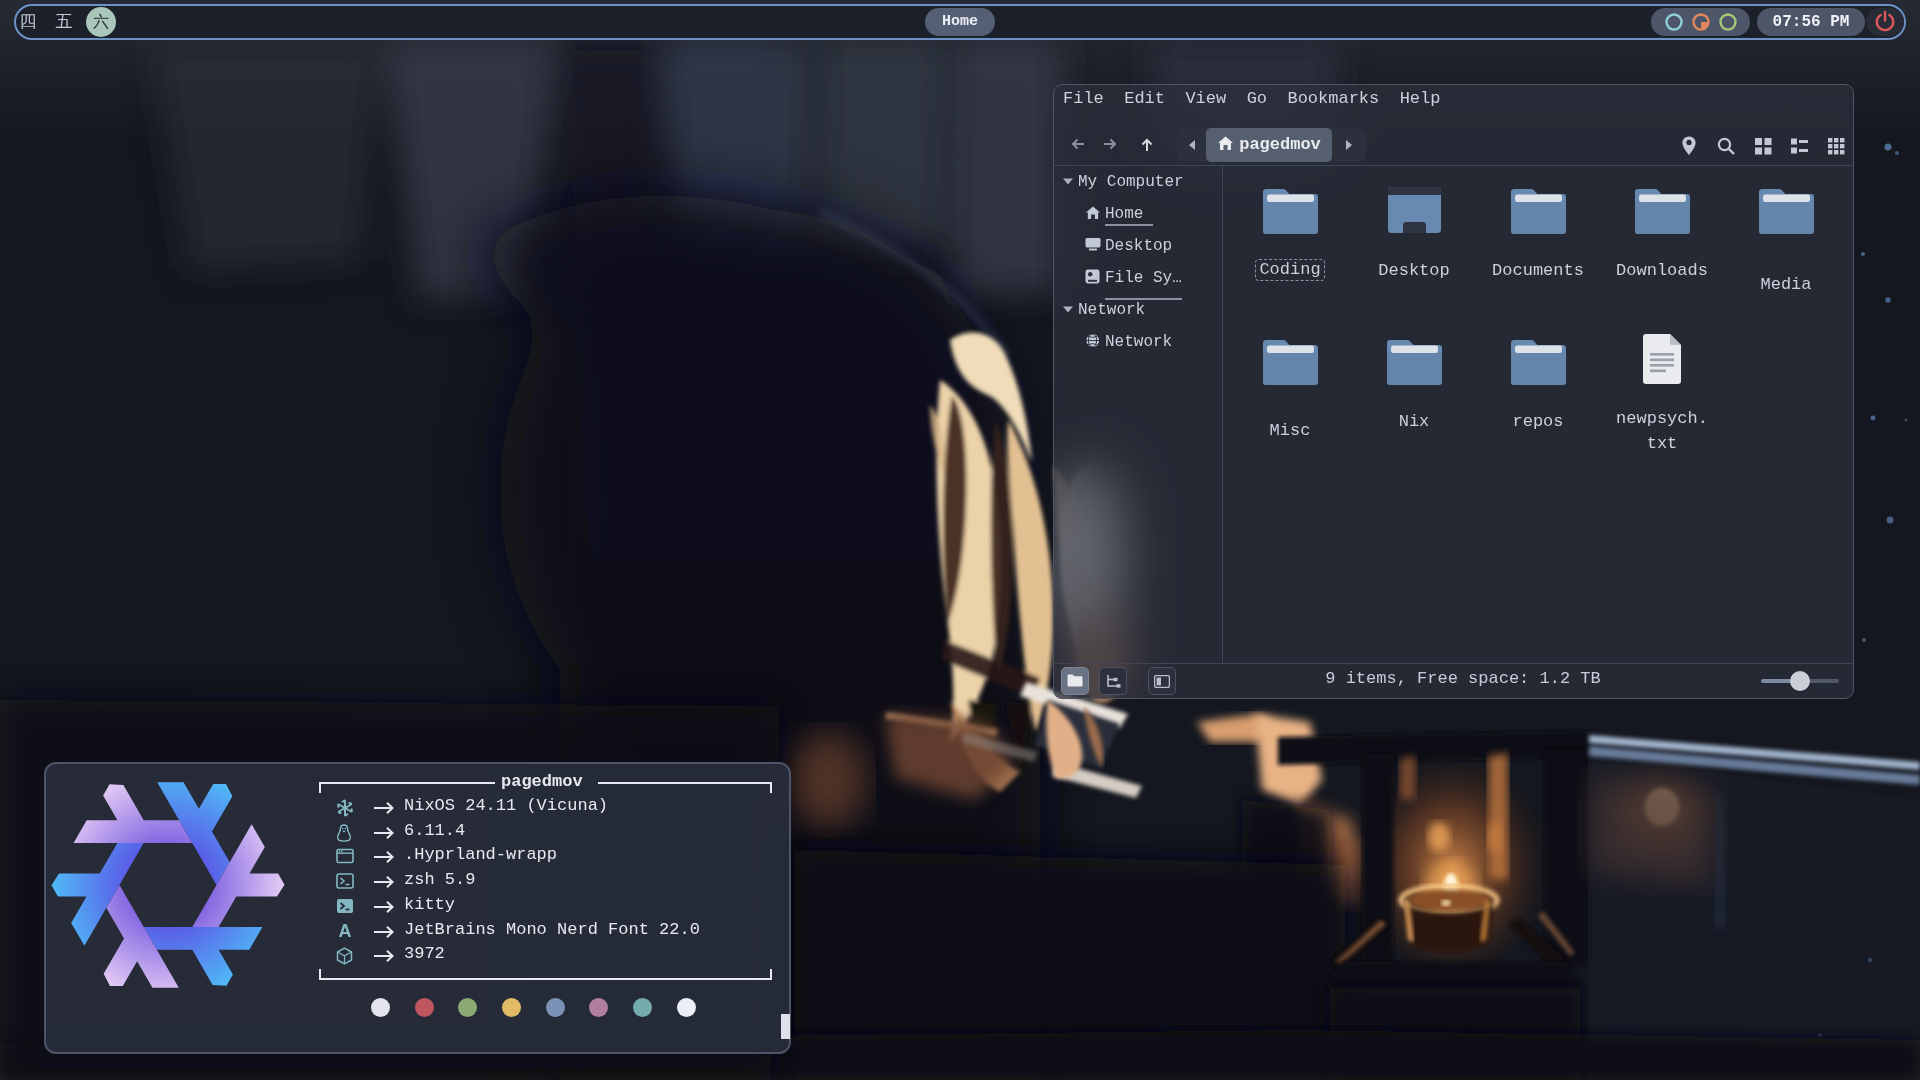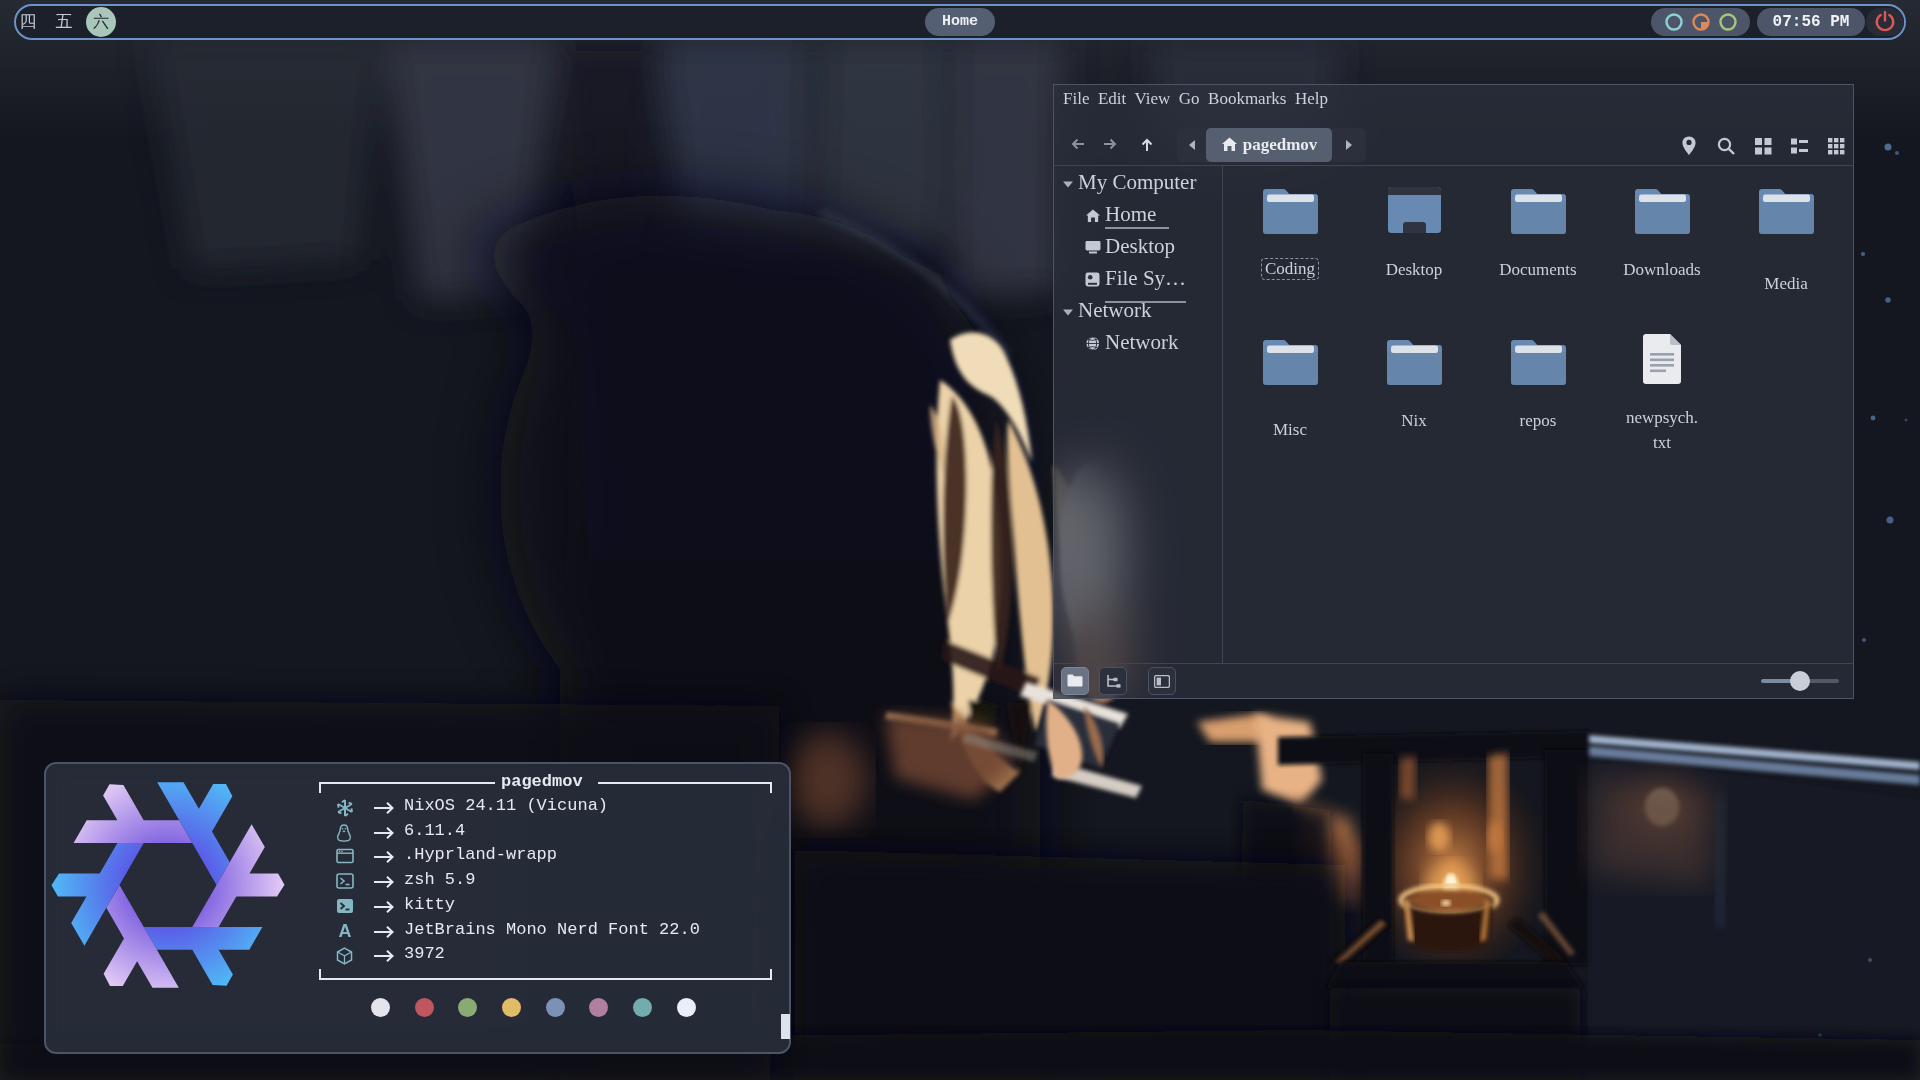--- a/index.html
+++ b/index.html
@@ -10,30 +10,30 @@
 
 #bar{position:absolute;left:14px;top:4px;width:1892px;height:36px;background:#1b202b;border:2px solid #6d92c5;border-radius:19px;}
 .ws{position:absolute;top:0;height:32px;line-height:32px;font-family:"Liberation Sans",sans-serif;font-size:17px;color:#c2c9d4;text-align:center;}
 #wsA{position:absolute;left:70px;top:1px;width:30px;height:30px;border-radius:50%;background:#a9c6ba;color:#252a34;font-size:16px;line-height:30px;text-align:center;font-family:"Liberation Sans",sans-serif;}
 .pill{position:absolute;top:2px;height:28px;background:#4d5668;border-radius:14px;}
 #homep{left:909px;width:70px;color:#eceef2;font-size:15px;font-weight:bold;text-align:center;line-height:28px;background:#555f73;}
 #timep{left:1741px;width:108px;color:#f0f2f6;font-size:16px;font-weight:bold;text-align:center;line-height:28px;}
 #trayp{left:1635px;width:99px;}
 #powp{left:1850px;width:38px;background:#272c37;}
 
-#fm{position:absolute;left:1053px;top:84px;width:801px;height:615px;background:rgba(45,50,63,0.68);backdrop-filter:blur(26px) saturate(0.9);border:1px solid #4d5464;border-radius:0;font-family:Liberation Serif, serif;}
+#fm{position:absolute;left:1053px;top:84px;width:801px;height:615px;background:rgba(45,50,63,0.68);backdrop-filter:blur(26px) saturate(0.9);border:1px solid #4d5464;border-radius:9px;}
 #fm .menu{position:absolute;left:9px;top:4px;font-size:17px;color:#ccd1dc;white-space:pre;}
 #fm .tb{position:absolute;left:0;top:40px;width:100%;height:40px;}
 #fm .sep1{position:absolute;left:0;top:80px;width:100%;height:1px;background:#3f4554;}
 #fm .sidesep{position:absolute;left:168px;top:81px;bottom:34px;width:1px;background:#3f4554;}
 #fm .sep2{position:absolute;left:0;bottom:34px;width:100%;height:1px;background:#3f4554;}
 .ticon{position:absolute;top:0;width:24px;height:24px;}
 #crumb{position:absolute;left:123px;top:3px;height:34px;border-radius:6px;background:#2b303c;}
 #crumbbtn{position:absolute;left:29px;top:0;width:126px;height:34px;border-radius:5px;background:#565f70;color:#e9ebef;font-weight:bold;font-size:17px;line-height:34px;text-align:center;}
-.sbrow{position:absolute;left:0;height:26px;line-height:26px;font-size:21px;color:#ccd1dc;white-space:pre;}
+.sbrow{position:absolute;left:0;height:26px;line-height:26px;font-size:16px;color:#ccd1dc;white-space:pre;}
 .cell{position:absolute;width:118px;text-align:center;font-size:17px;line-height:25px;color:#ccd1dc;}
 #fm .status{position:absolute;left:0;bottom:0;width:100%;height:34px;font-size:17px;color:#c7ccd8;}
 .stbtn{position:absolute;top:3px;width:28px;height:28px;border:1px solid #4a5160;border-radius:5px;background:#2b303c;}
 
 #term{position:absolute;left:44px;top:762px;width:747px;height:292px;background:rgba(40,45,58,0.93);backdrop-filter:blur(10px);border:2px solid #4d5467;border-radius:12px;}
 #term .row{position:absolute;white-space:pre;font-size:17px;color:#e6e9f0;}
 .dot{position:absolute;width:19px;height:19px;border-radius:50%;top:234px;}
 </style>
 </head>
 <body>
@@ -365,20 +365,21 @@
               <path d="M2,1 L2,12 L13,12"></path>
               <path d="M2,5.5 L8,5.5"></path>
             </g>
             <rect x="7.5" y="3.8" width="4" height="3.4" fill="#b9bfca"></rect>
             <rect x="10.5" y="10.2" width="4" height="3.4" fill="#b9bfca"></rect>
           </svg></div>
     <div class="stbtn" style="left:94px;"><svg width="16" height="13" viewBox="0 0 16 13" style="margin:7px 0 0 5px;">
             <rect x="0.6" y="0.6" width="14.8" height="11.8" rx="1.6" fill="none" stroke="#b9bfca" stroke-width="1.3"></rect>
             <rect x="2.6" y="2.6" width="4.4" height="7.8" fill="#b9bfca"></rect>
           </svg></div>
+    <div style="position:absolute;left:159px;top:5px;width:500px;text-align:center;">9 items, Free space: 1.2 TB</div>
     <div style="position:absolute;left:707px;top:15px;width:40px;height:4px;border-radius:2px;background:#7b8ba4;"></div>
     <div style="position:absolute;left:745px;top:15px;width:40px;height:4px;border-radius:2px;background:#515969;"></div>
     <div style="position:absolute;left:736px;top:7px;width:20px;height:20px;border-radius:50%;background:#c9ced8;"></div>
   </div>
 </div>
 
 <div id="term" class="mono">
   <svg style="position:absolute;left:5px;top:18px;" width="234" height="206" viewBox="-117 -103 234 206">
     <defs>
       <radialGradient id="nlav" cx="0" cy="0" r="121" gradientUnits="userSpaceOnUse">

